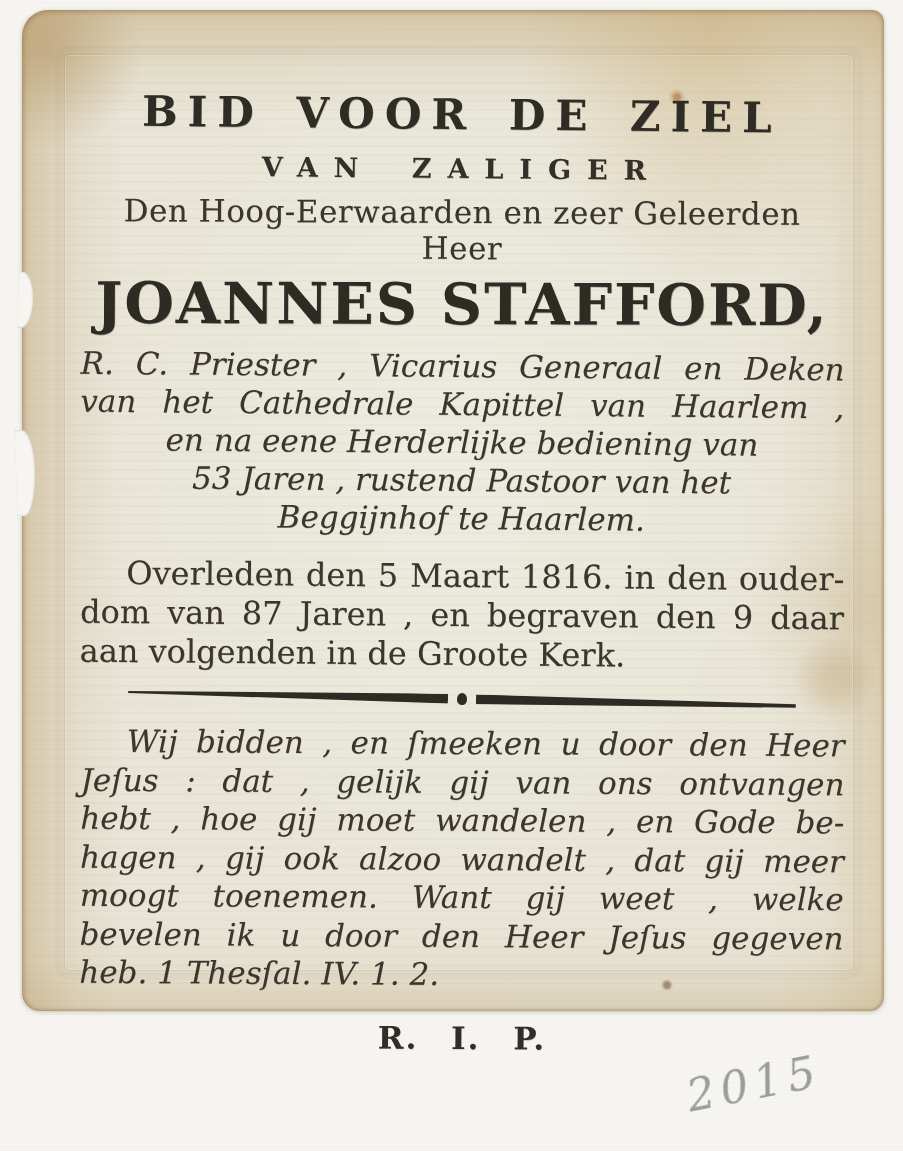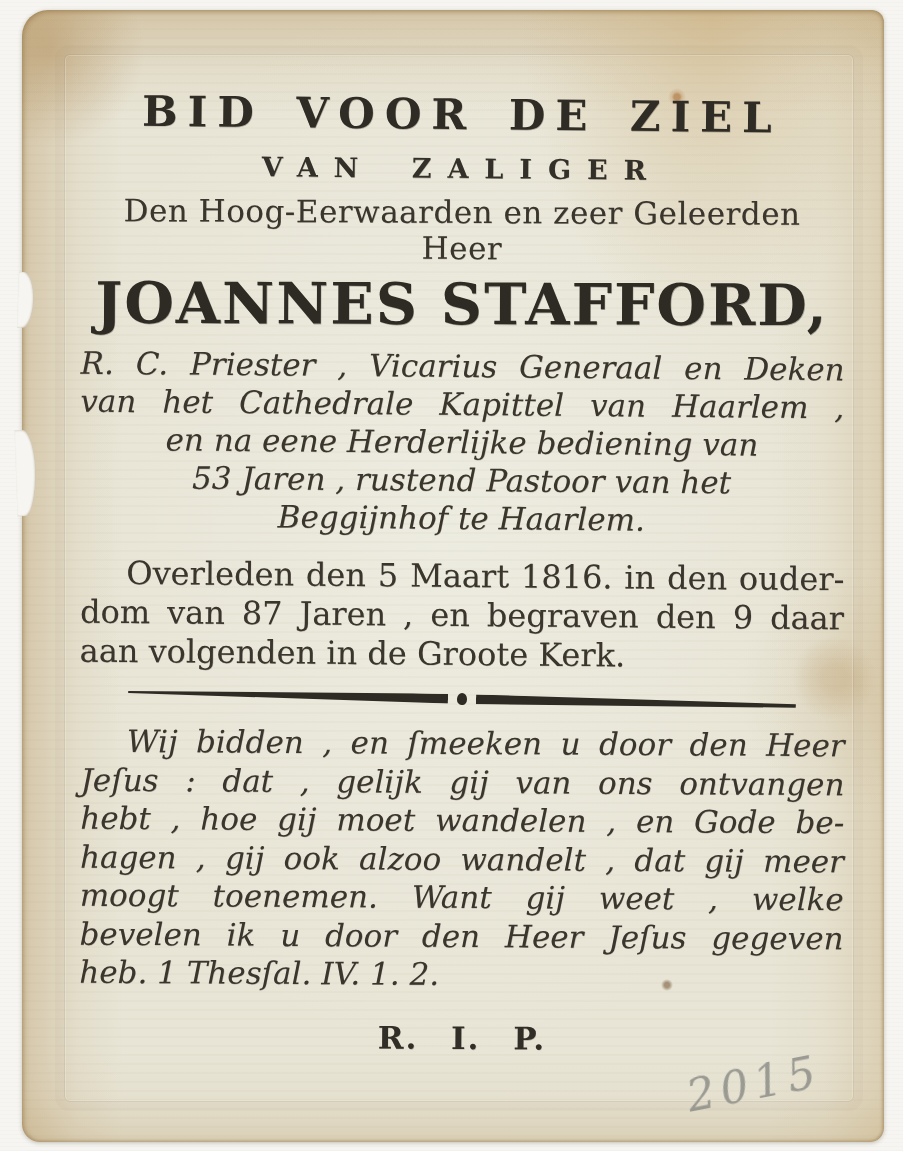--- a/index.html
+++ b/index.html
@@ -8,21 +8,21 @@
     background:#f6f5f1;
     background-image:
       repeating-linear-gradient(0deg, rgba(0,0,0,0.015) 0 1px, transparent 1px 4px);
     font-family:"DejaVu Serif", serif;
     overflow:hidden;
     position:relative;
   }
   .card{
     position:absolute;
     left:22px; top:10px;
-    width:862px; height:1132px;
+    width:862px; height:1001px;
     border-radius:26px 12px 14px 18px;
     background-color:#e8e5d6;
     background-image:
       
       radial-gradient(circle at 655px 87px, rgba(164,98,38,0.55) 0 3px, rgba(164,98,38,0.22) 5px, transparent 9px),
       radial-gradient(circle at 645px 975px, rgba(110,80,45,0.55) 0 2.5px, transparent 6px),
       radial-gradient(circle at 812px 668px, rgba(172,135,78,0.22) 0 12px, transparent 42px),
       radial-gradient(ellipse at 80% 1%, rgba(203,172,118,0.45), transparent 190px),
       radial-gradient(circle at 28px 42px, rgba(176,142,92,0.45), transparent 95px),
       radial-gradient(circle at 97% 60%, rgba(186,155,105,0.18), transparent 120px),

